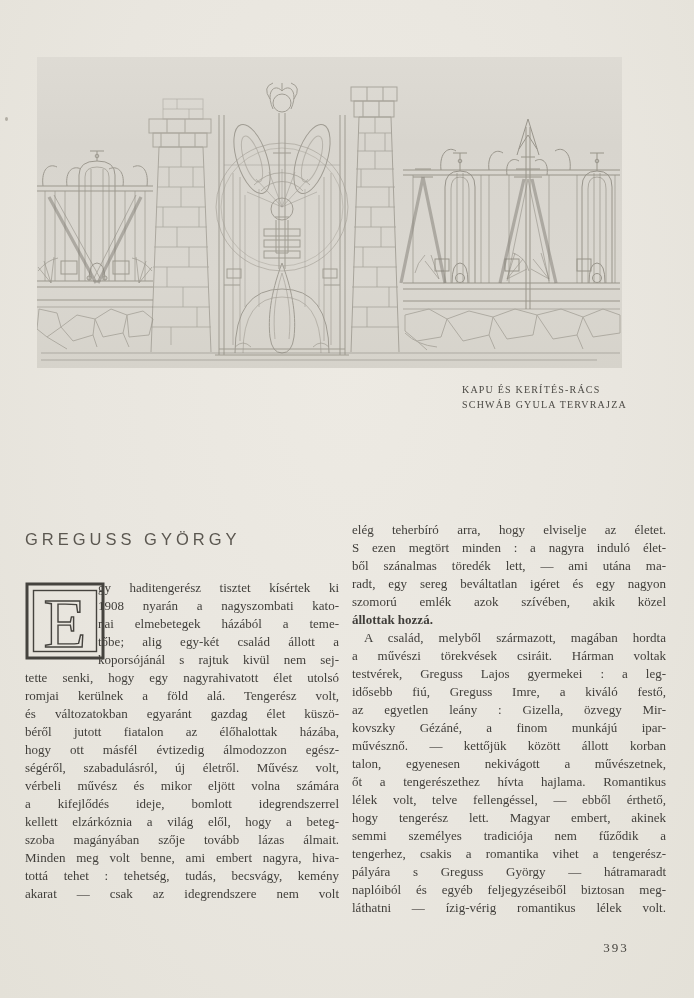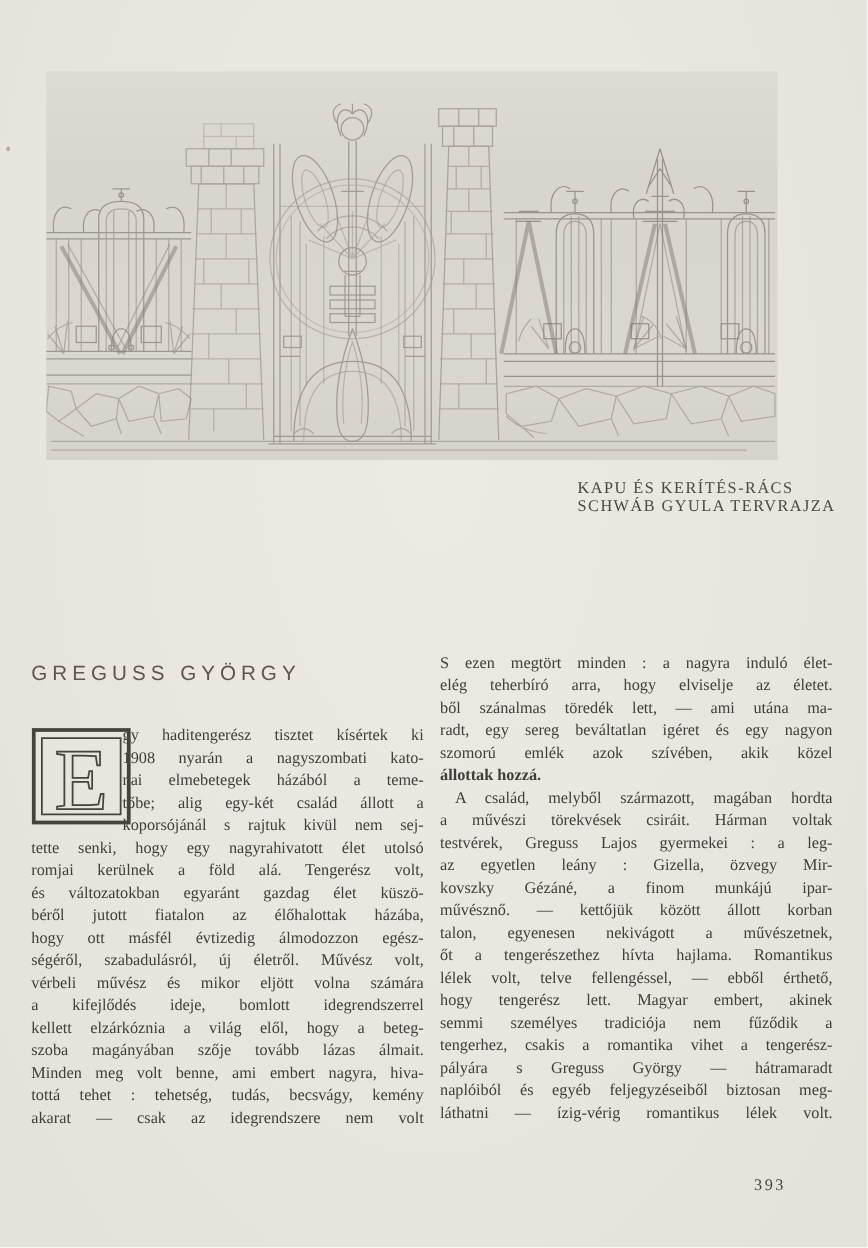--- a/index.html
+++ b/index.html
@@ -10,21 +10,21 @@
     font-family:"Liberation Serif", serif;
     color:#403e3a;
   }
   .photo{
     position:absolute; left:37px; top:57px; width:585px; height:311px;
     background:linear-gradient(180deg,#dedbd4 0%, #d8d5ce 28%, #dad7d0 70%, #d6d3cb 100%);
   }
   .photo svg{display:block;width:585px;height:311px;}
   .caption{
     position:absolute; left:462px; top:383px; width:220px;
-    font-size:13px; line-height:14.5px; letter-spacing:1.2px;
+    font-size:10px; line-height:14.5px; letter-spacing:1.2px;
     color:#4b4944;
   }
   .headline{
     position:absolute; left:25px; top:530px;
     font-family:"Liberation Sans", sans-serif;
     font-size:16.5px; letter-spacing:4px; font-weight:500; color:#5b5750;
   }
   .col{position:absolute; width:314px; font-size:13px; line-height:18px;}
   .col-left{left:25px; top:579px;}
   .col-right{left:352px; top:521px;}
@@ -222,29 +222,30 @@
     <div class="tl">vérbeli művész és mikor eljött volna számára</div>
     <div class="tl">a kifejlődés ideje, bomlott idegrendszerrel</div>
     <div class="tl">kellett elzárkóznia a világ elől, hogy a beteg-</div>
     <div class="tl">szoba magányában szője tovább lázas álmait.</div>
     <div class="tl">Minden meg volt benne, ami embert nagyra, hiva-</div>
     <div class="tl">tottá tehet : tehetség, tudás, becsvágy, kemény</div>
     <div class="tl">akarat — csak az idegrendszere nem volt</div>
   </div>
 
   <div class="col col-right">
+    <div class="tl">elég teherbíró arra, hogy elviselje az életet.</div>
     <div class="tl">S ezen megtört minden : a nagyra induló élet-</div>
-    <div class="tl">elég teherbíró arra, hogy elviselje az életet.</div>
     <div class="tl">ből szánalmas töredék lett, — ami utána ma-</div>
     <div class="tl">radt, egy sereg beváltatlan igéret és egy nagyon</div>
     <div class="tl">szomorú emlék azok szívében, akik közel</div>
     <div class="tl short">állottak hozzá.</div>
     <div class="tl ind">A család, melyből származott, magában hordta</div>
     <div class="tl">a művészi törekvések csiráit. Hárman voltak</div>
     <div class="tl">testvérek, Greguss Lajos gyermekei : a leg-</div>
+    <div class="tl">idősebb fiú, Greguss Imre, a kiváló festő,</div>
     <div class="tl">az egyetlen leány : Gizella, özvegy Mir-</div>
     <div class="tl">kovszky Gézáné, a finom munkájú ipar-</div>
     <div class="tl">művésznő. — kettőjük között állott korban</div>
     <div class="tl">talon, egyenesen nekivágott a művészetnek,</div>
     <div class="tl">őt a tengerészethez hívta hajlama. Romantikus</div>
     <div class="tl">lélek volt, telve fellengéssel, — ebből érthető,</div>
     <div class="tl">hogy tengerész lett. Magyar embert, akinek</div>
     <div class="tl">semmi személyes tradiciója nem fűződik a</div>
     <div class="tl">tengerhez, csakis a romantika vihet a tengerész-</div>
     <div class="tl">pályára s Greguss György — hátramaradt</div>

